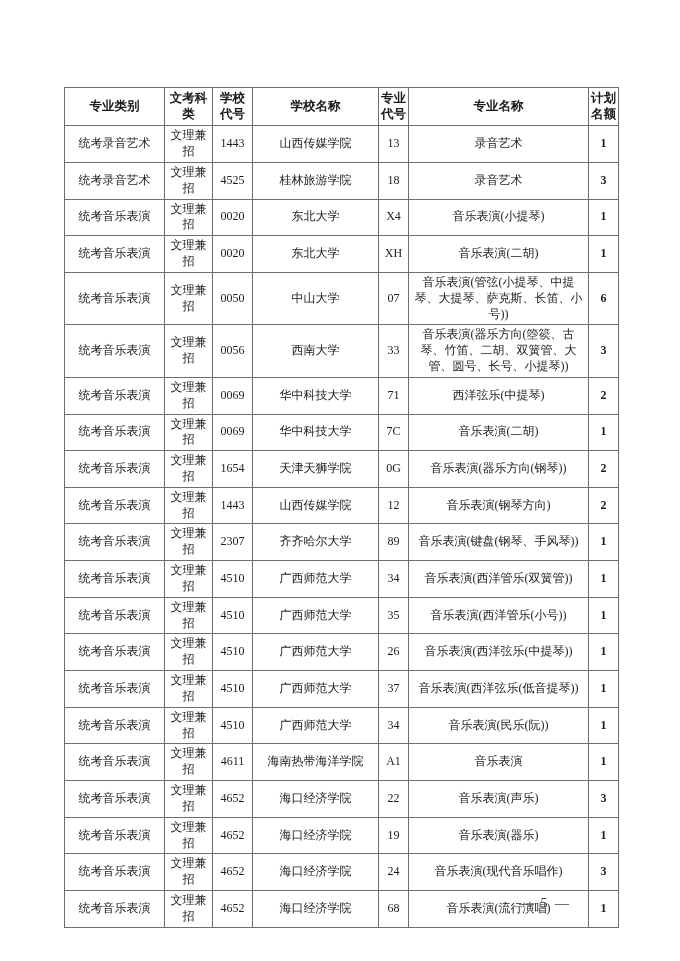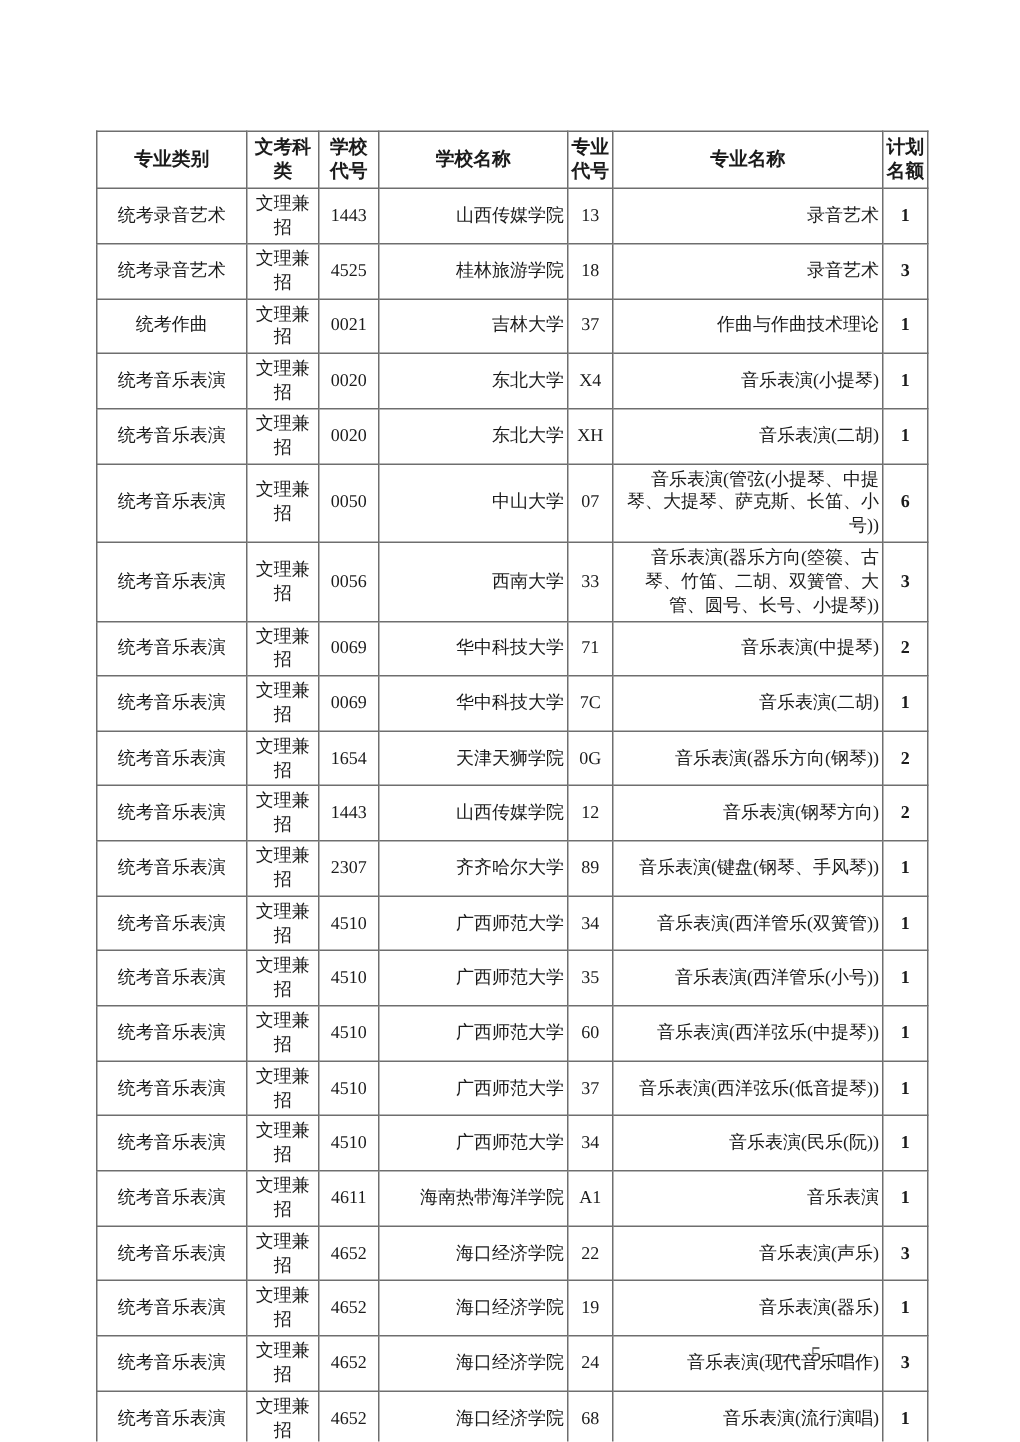--- a/index.html
+++ b/index.html
@@ -17,21 +17,21 @@
     border:1px solid #6e6e6e;
     font-size:12px;line-height:1.32;
     padding:2px 2px;vertical-align:middle;
     word-break:break-all;
   }
   table.admission th{
     font-size:12.5px;font-weight:bold;text-align:center;
     padding:3px 1px;line-height:1.25;
   }
   td.c0,td.c1,td.c2,td.c4,td.c6{text-align:center;}
-  td.c3,td.c5{text-align:right;}
+  td.c3,td.c5{text-align:center;}
   td.c6{font-weight:bold;}
   .page-number{
     position:absolute;left:500px;top:896px;width:90px;
     text-align:center;font-size:14px;color:#3a3a3a;
     letter-spacing:2px;
   }
 </style>
 </head>
 <body>
 
@@ -71,29 +71,20 @@
         <tr>
           <td class="c0">统考录音艺术</td>
           <td class="c1">文理兼招</td>
           <td class="c2">4525</td>
           <td class="c3">桂林旅游学院</td>
           <td class="c4">18</td>
           <td class="c5">录音艺术</td>
           <td class="c6">3</td>
         </tr>
         <tr>
-          <td class="c0">统考作曲</td>
-          <td class="c1">文理兼招</td>
-          <td class="c2">0021</td>
-          <td class="c3">吉林大学</td>
-          <td class="c4">37</td>
-          <td class="c5">作曲与作曲技术理论</td>
-          <td class="c6">1</td>
-        </tr>
-        <tr>
           <td class="c0">统考音乐表演</td>
           <td class="c1">文理兼招</td>
           <td class="c2">0020</td>
           <td class="c3">东北大学</td>
           <td class="c4">X4</td>
           <td class="c5">音乐表演(小提琴)</td>
           <td class="c6">1</td>
         </tr>
         <tr>
           <td class="c0">统考音乐表演</td>
@@ -121,21 +112,21 @@
           <td class="c4">33</td>
           <td class="c5">音乐表演(器乐方向(箜篌、古琴、竹笛、二胡、双簧管、大管、圆号、长号、小提琴))</td>
           <td class="c6">3</td>
         </tr>
         <tr>
           <td class="c0">统考音乐表演</td>
           <td class="c1">文理兼招</td>
           <td class="c2">0069</td>
           <td class="c3">华中科技大学</td>
           <td class="c4">71</td>
-          <td class="c5">音乐表演(中提琴)</td>
+          <td class="c5">西洋弦乐(中提琴)</td>
           <td class="c6">2</td>
         </tr>
         <tr>
           <td class="c0">统考音乐表演</td>
           <td class="c1">文理兼招</td>
           <td class="c2">0069</td>
           <td class="c3">华中科技大学</td>
           <td class="c4">7C</td>
           <td class="c5">音乐表演(二胡)</td>
           <td class="c6">1</td>
@@ -183,21 +174,21 @@
           <td class="c3">广西师范大学</td>
           <td class="c4">35</td>
           <td class="c5">音乐表演(西洋管乐(小号))</td>
           <td class="c6">1</td>
         </tr>
         <tr>
           <td class="c0">统考音乐表演</td>
           <td class="c1">文理兼招</td>
           <td class="c2">4510</td>
           <td class="c3">广西师范大学</td>
-          <td class="c4">60</td>
+          <td class="c4">26</td>
           <td class="c5">音乐表演(西洋弦乐(中提琴))</td>
           <td class="c6">1</td>
         </tr>
         <tr>
           <td class="c0">统考音乐表演</td>
           <td class="c1">文理兼招</td>
           <td class="c2">4510</td>
           <td class="c3">广西师范大学</td>
           <td class="c4">37</td>
           <td class="c5">音乐表演(西洋弦乐(低音提琴))</td>

